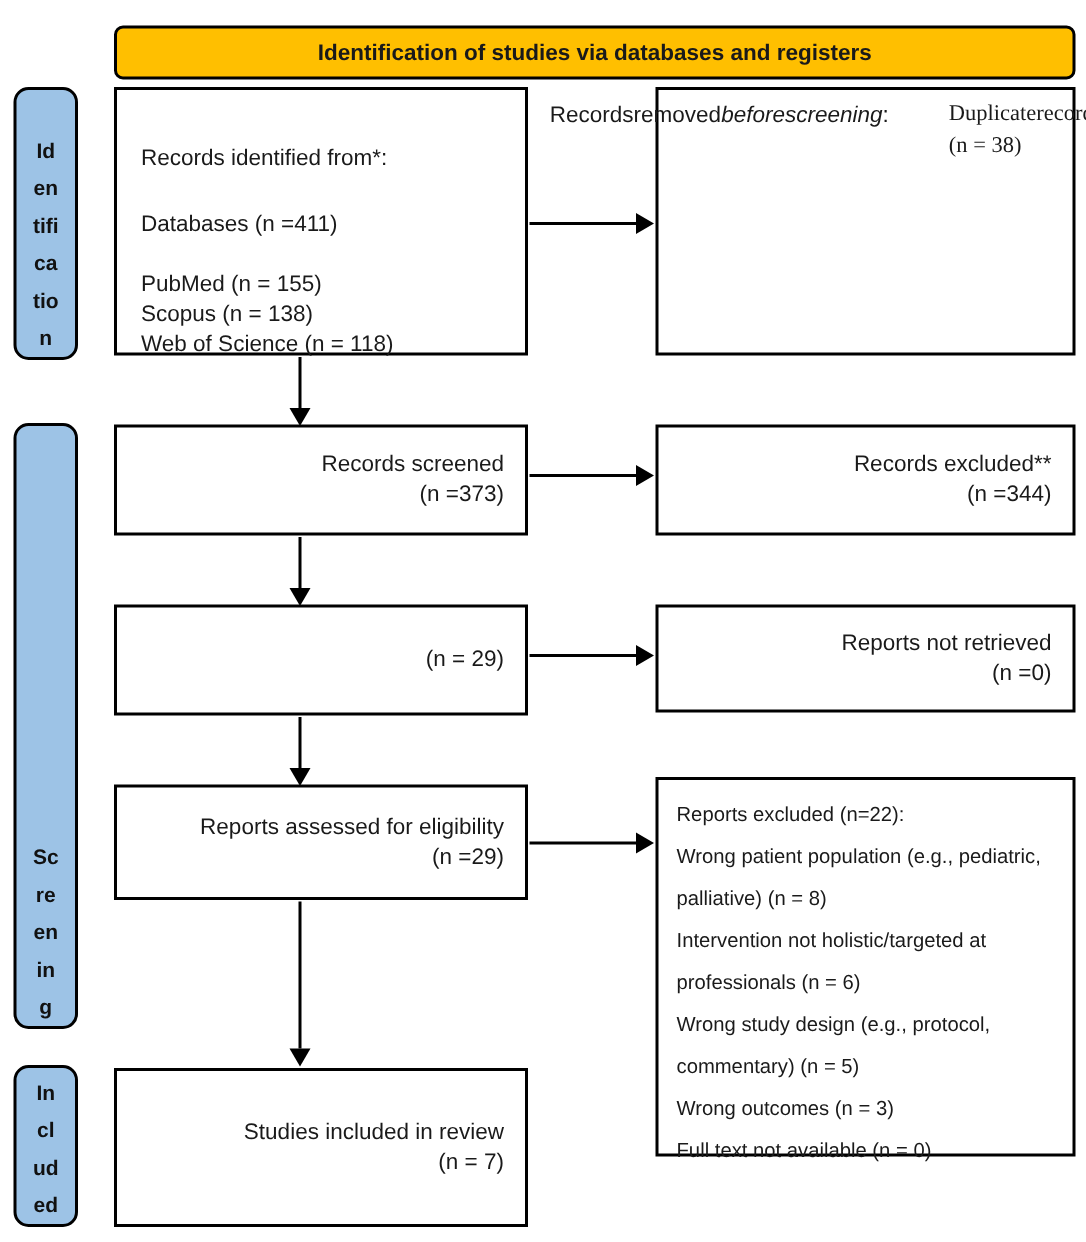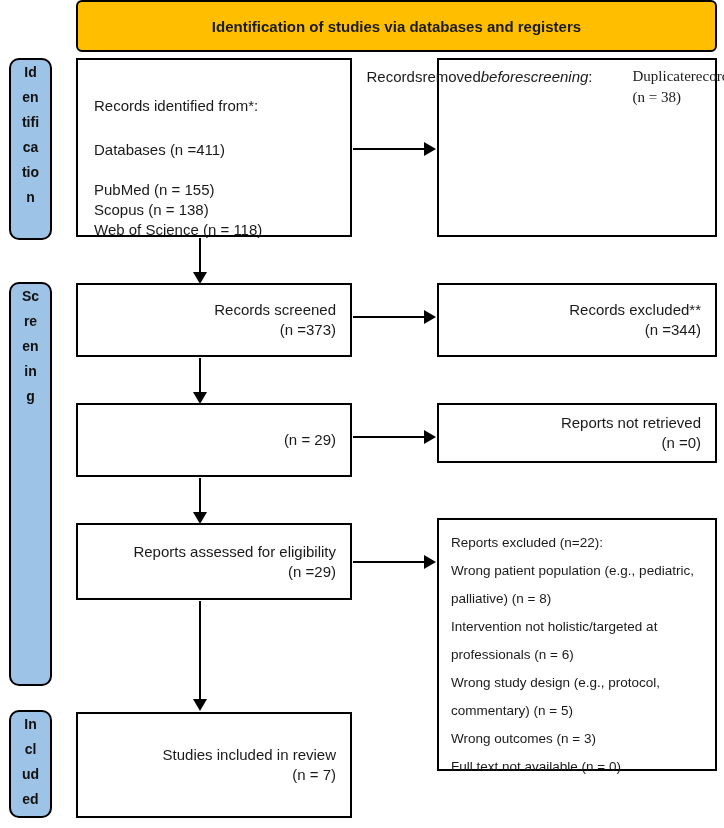--- a/index.html
+++ b/index.html
@@ -8,30 +8,30 @@
     --ink:#000000;
   }
   html,body{margin:0;padding:0;background:#ffffff;}
   #canvas{
     position:relative;width:724px;height:828px;background:#ffffff;
     font-family:"Liberation Sans","DejaVu Sans",sans-serif;color:#1a1a1a;
     overflow:hidden;
   }
   
   .banner{
-    position:absolute;left:76px;top:0;width:641px;height:52px;
+    position:absolute;left:76px;top:17px;width:641px;height:36px;
     background:var(--banner-bg);border:2px solid var(--ink);border-radius:6px;
     display:flex;align-items:center;justify-content:center;
     font-weight:bold;font-size:15px;box-sizing:border-box;
   }
   
   .stage{
     position:absolute;left:9px;width:43px;background:var(--sidebar-bg);
     border:2px solid var(--ink);border-radius:10px;box-sizing:border-box;
-    display:flex;align-items:flex-start;justify-content:center;
+    display:flex;align-items:flex-end;justify-content:center;
   }
   .stage span{
     display:inline-block;width:20px;word-break:break-all;text-align:center;
     font-weight:bold;font-size:14px;line-height:25px;color:#111;
   }
   #stage-identification{top:58px;height:182px;}
   #stage-screening{top:282px;height:404px;}
   #stage-included{top:710px;height:108px;}
   
   .fbox{
@@ -40,21 +40,21 @@
   }
   .fbox.centered{display:flex;flex-direction:column;justify-content:center;padding:6px 14px;text-align:right;}
   .col-left{left:76px;width:276px;}
   .col-right{left:437px;width:280px;}
   #box-records-identified{top:58px;height:179px;padding:12px 16px;}
   #box-records-identified .gap{margin-bottom:20px;margin-top:24px;}
   #box-records-removed{top:58px;height:179px;display:flex;justify-content:center;padding:6px 14px;line-height:21px;}
   #box-records-screened{top:283px;height:74px;}
   #box-records-excluded{top:283px;height:74px;}
   #box-reports-sought{top:403px;height:74px;}
-  #box-reports-not-retrieved{top:403px;height:60px;}
+  #box-reports-not-retrieved{top:403px;height:72px;}
   #box-reports-assessed{top:523px;height:77px;}
   #box-reports-excluded{top:518px;height:253px;padding:9px 12px;font-size:13.5px;line-height:28px;}
   #box-reports-excluded p{margin:0;}
   #box-studies-included{top:712px;height:106px;}
   .justrow{display:flex;justify-content:space-between;}
   .em{font-style:italic;}
   .indent{margin-left:40px;font-family:Liberation Serif, serif;}
   
   .vline{position:absolute;width:2px;background:var(--ink);left:199px;}
   .vhead{position:absolute;width:0;height:0;left:193px;

